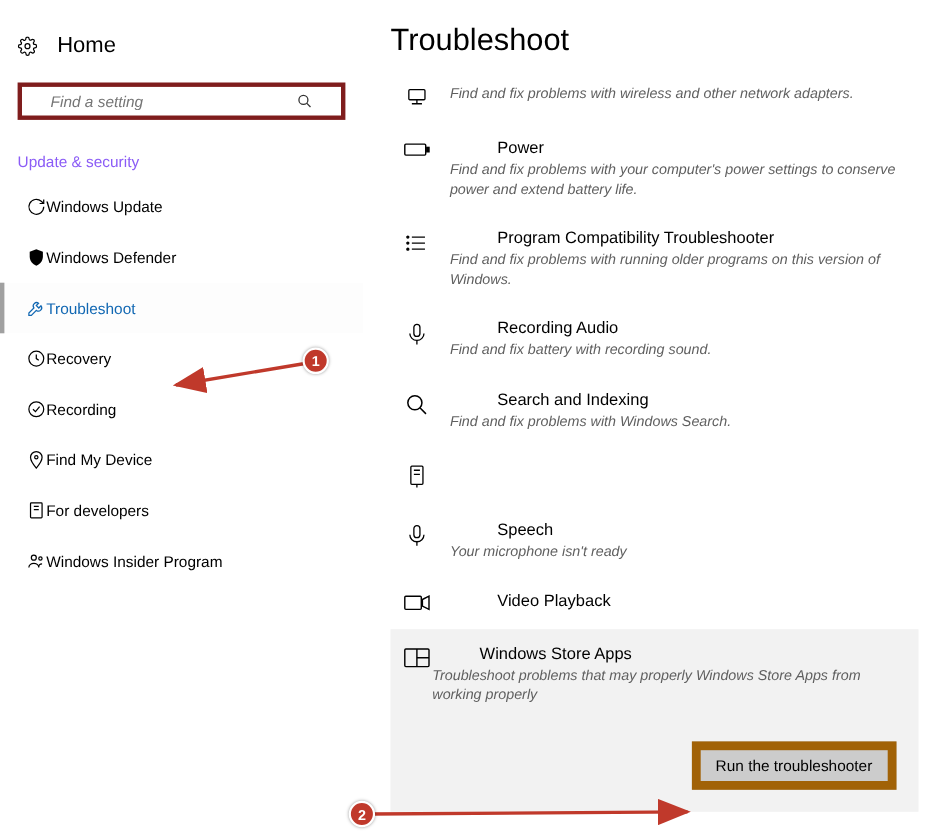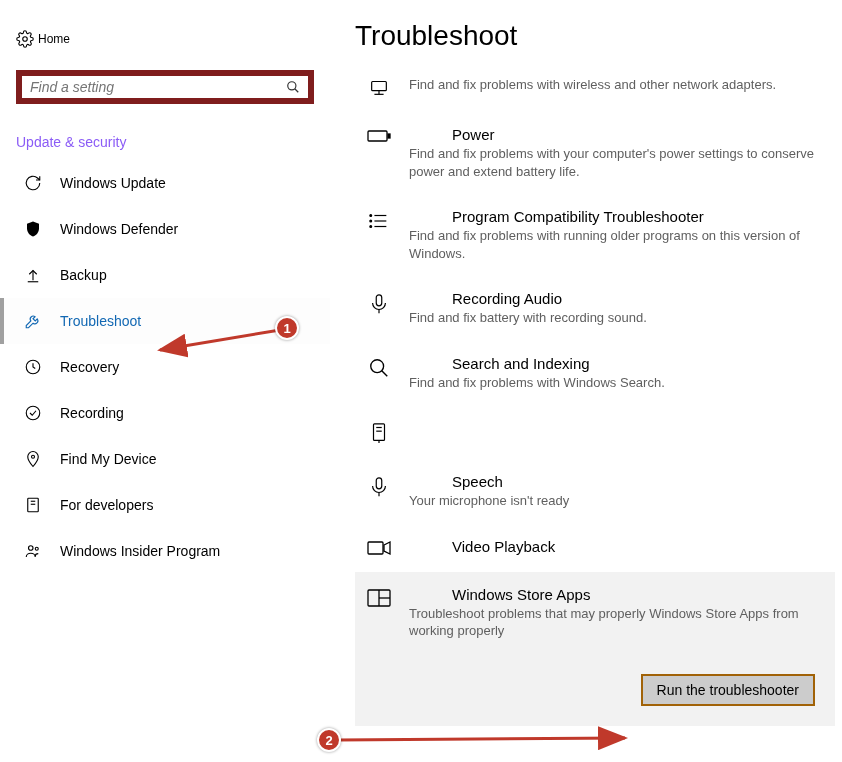--- a/index.html
+++ b/index.html
@@ -14,53 +14,52 @@
   }
   .sidebar {
     position: absolute;
     left: 0; top: 0;
     width: 330px;
     padding: 20px 0 0 0;
   }
   .home-row {
     display: flex;
     align-items: center;
-    gap: 2px;
+    gap: 16px;
     padding: 10px 16px;
-    font-size: 12px;
+    font-size: 20px;
     cursor: pointer;
   }
   .home-row .icon { width: 20px; text-align: center; font-size: 16px; }
   .search-box {
     margin: 12px 16px 0 16px;
-    border: 6px solid #7f1d1d;
+    border: 4px solid #7f1d1d;
     height: 34px;
     display: flex;
     align-items: center;
-    padding: 0 8px;
+    padding: 0 26px;
     justify-content: space-between;
   }
   .search-box input {
     border: none; outline: none;
     flex: 1;
     font-size: 14px;
     font-style: italic;
     color: #666;
     background: transparent;
   }
   .search-box .sicon { color: #333; font-size: 14px; }
   .section-label {
     padding: 30px 16px 10px 16px;
     color: #8b5cf6;
     font-size: 14px;
   }
   .nav-item {
     display: flex;
     align-items: center;
-    gap: 18px;
     padding: 14px 16px 14px 24px;
     font-size: 14px;
     color: #000;
     cursor: pointer;
     position: relative;
   }
   .nav-item.selected {
     background: #fdfdfd;
     color: #1268b3;
   }
@@ -89,35 +88,35 @@
   }
   .ts-item {
     display: flex;
     gap: 16px;
     padding: 14px 10px;
   }
   .ts-item.selected {
     background: #f2f2f2;
     flex-direction: column;
   }
-  .ts-item.selected .ts-row { display:flex; gap:16px; }
+  .ts-item.selected .ts-row { display:flex; gap:0; }
   .ts-icon {
     width: 28px;
     flex-shrink: 0;
     display: flex;
     justify-content: center;
     padding-top: 2px;
   }
   .ts-body { flex: 1; }
   .ts-title { font-size: 15px; font-weight: 400; margin-left: 43px;}
-  .ts-desc { font-size: 13px; color: #5f5f5f; margin-top: 2px; line-height: 1.35; }
+  .ts-desc { font-size: 13px; color: #5f5f5f; margin-top: 2px; line-height: 1.35; font-style: italic; }
   .ts-button {
     align-self: flex-end;
     margin: 18px 10px 6px 0;
-    border: 2px solid #a16207;
+    border: 8px solid #a16207;
     background: #ccc;
     padding: 6px 14px;
     font-size: 14px;
     font-family: inherit;
     cursor: pointer;
   }
   svg { display:block; }
   
   .ann {
     position: absolute;
@@ -176,30 +175,20 @@
 
   <div class="nav-item">
     <span class="icon">
         <svg width="18" height="18" viewBox="0 0 24 24" fill="#000">
           <path d="M12 2 4 5v6c0 5 3.4 9.7 8 11 4.6-1.3 8-6 8-11V5l-8-3z"></path>
         </svg>
       </span>
     <span>Windows Defender</span>
   </div>
 
-  <div class="nav-item">
-    <span class="icon">
-        <svg width="18" height="18" viewBox="0 0 24 24" fill="none" stroke="#000" stroke-width="1.5">
-          <path d="M12 19V6"></path>
-          <polyline points="7 11 12 6 17 11"></polyline>
-          <line x1="5" y1="21" x2="19" y2="21"></line>
-        </svg>
-      </span>
-    <span>Backup</span>
-  </div>
 
   <div class="nav-item selected">
     <span class="icon">
         <svg width="18" height="18" viewBox="0 0 24 24" fill="none" stroke="#1268b3" stroke-width="1.5">
           <path d="M14.7 6.3a4 4 0 0 0-5.6 5.6L3 18v3h3l6.1-6.1a4 4 0 0 0 5.6-5.6L15 12l-3-3 2.7-2.7z"></path>
         </svg>
       </span>
     <span>Troubleshoot</span>
   </div>
 

